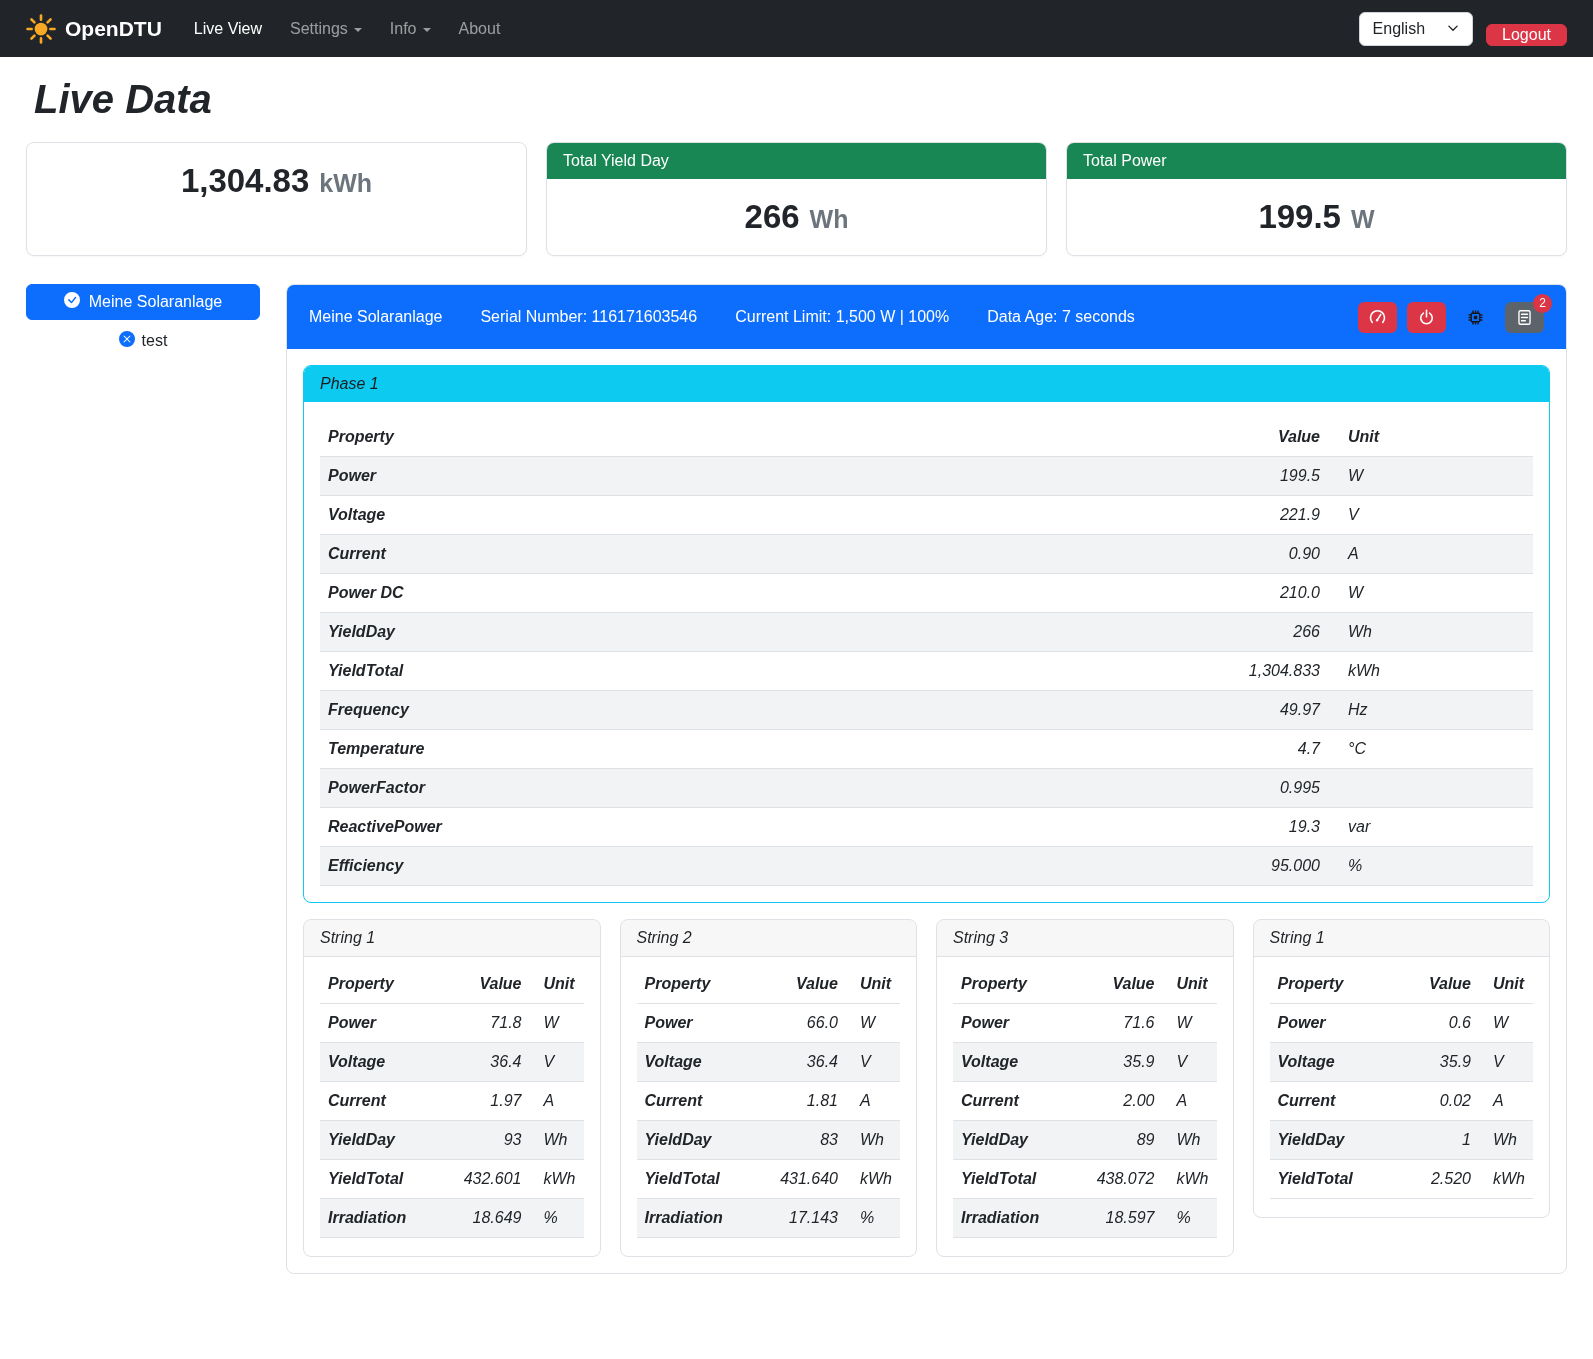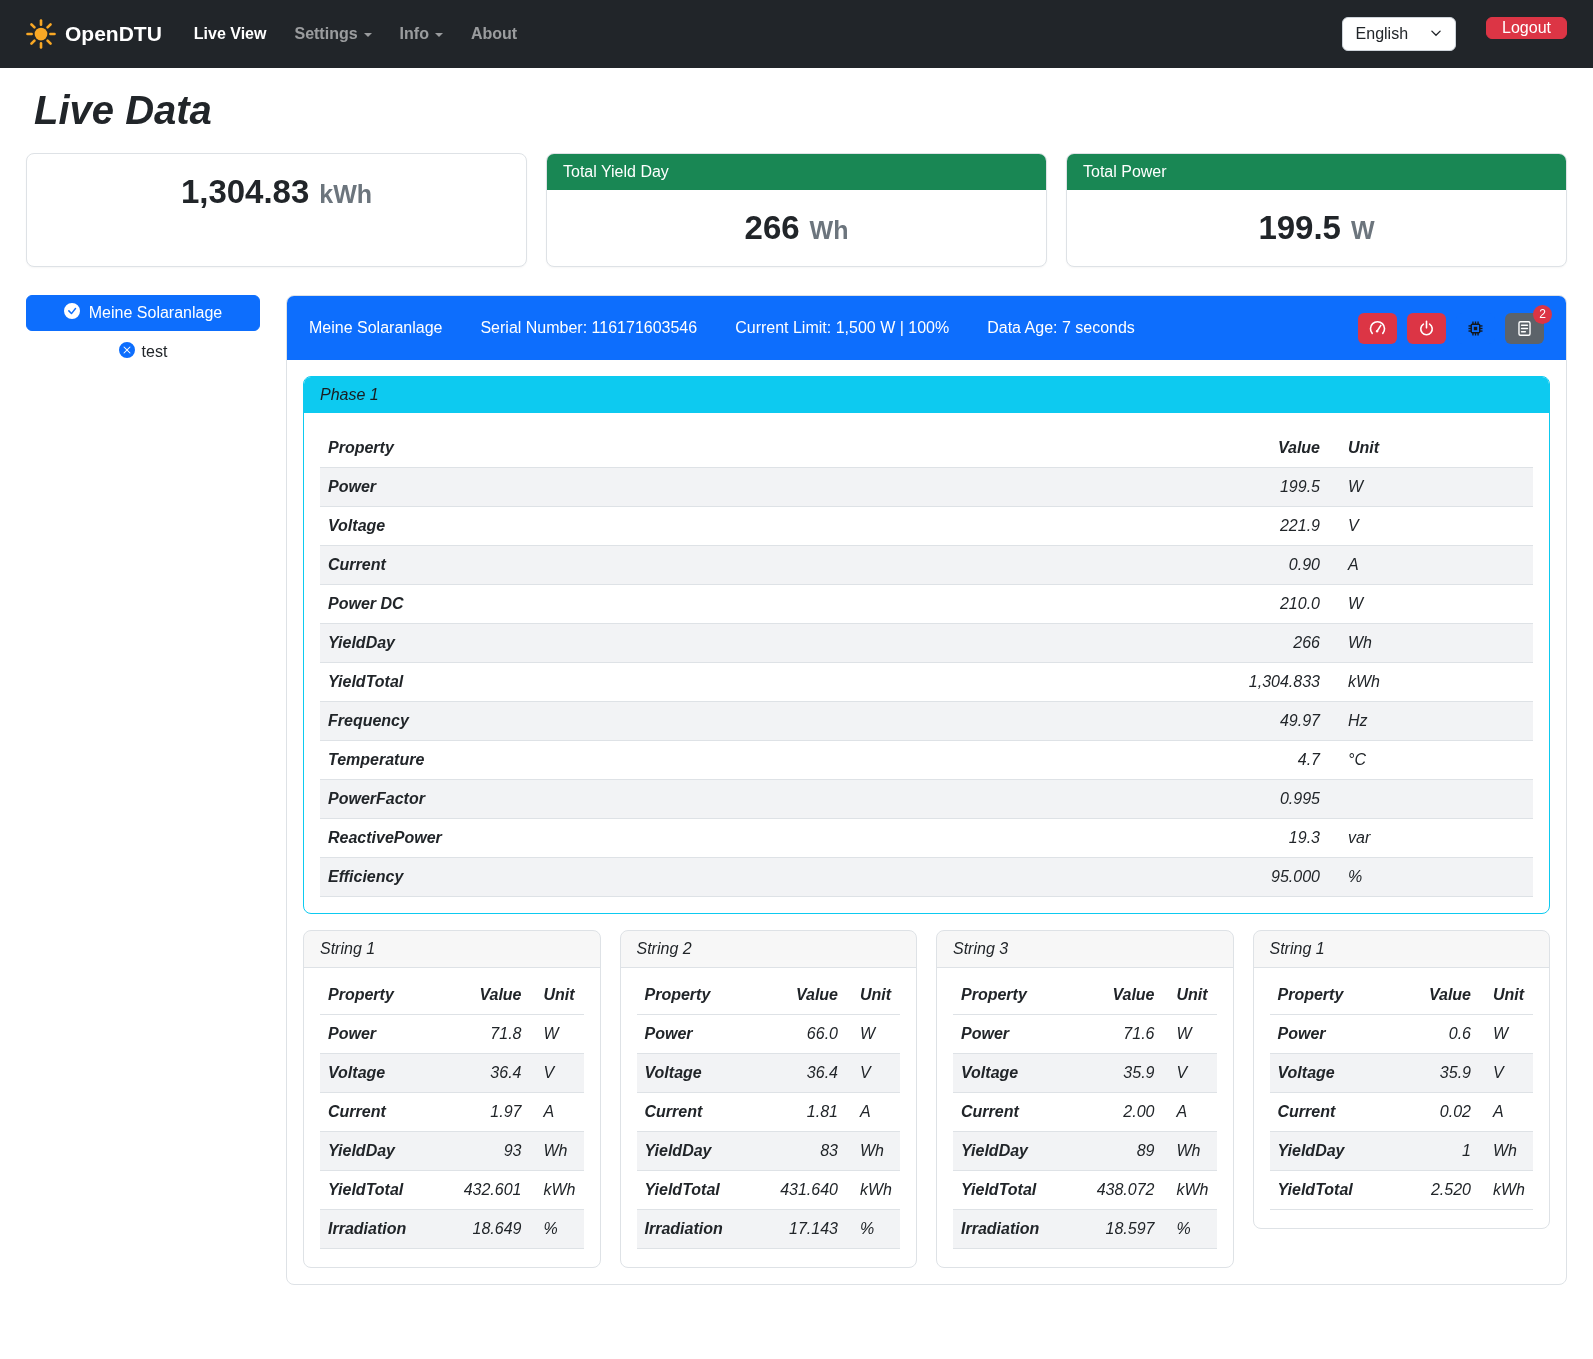--- a/index.html
+++ b/index.html
@@ -5,33 +5,33 @@
   :root{
     --navbar-bg:#212529; --primary:#0d6efd; --success:#198754; --info:#0dcaf0;
     --danger:#dc3545; --secondary:#5c636a; --stripe:#f2f3f5; --border:#dee2e6;
   }
   *{box-sizing:border-box;}
   html,body{margin:0;padding:0;background:#fff;color:#212529;
     font-family:"Liberation Sans",sans-serif;}
   body{min-width:1593px;}
 
   
-  .navbar{height:68px;background:var(--navbar-bg);display:flex;align-items:center;
+  .navbar{height:57px;background:var(--navbar-bg);display:flex;align-items:center;
     padding:0 26px;}
   .brand{display:flex;align-items:center;gap:9px;color:#fff;font-size:21px;
     font-weight:700;cursor:pointer;}
   .brand svg{display:block;}
-  .nav-links{display:flex;align-items:center;margin-left:18px;font-weight:bold;}
+  .nav-links{display:flex;align-items:center;margin-left:18px;}
   .nav-link{color:rgba(255,255,255,.55);font-size:16px;padding:9px 14px;cursor:pointer;
     text-decoration:none;}
   .nav-link.active{color:#fff;}
   .caret{display:inline-block;margin-left:6px;vertical-align:2px;
     border-left:4px solid transparent;border-right:4px solid transparent;
     border-top:4.5px solid currentColor;}
-  .nav-right{margin-left:auto;display:flex;align-items:flex-start;gap:30px;}
+  .nav-right{margin-left:auto;display:flex;align-items:flex-end;gap:13px;}
   .lang-select{background:#fff;border:1px solid #ced4da;border-radius:6px;
     padding:7px 13px;font-size:16px;display:flex;align-items:center;gap:22px;
     cursor:pointer;}
   .logout-btn{background:var(--danger);border:1px solid var(--danger);color:#fff;
     font-size:16px;padding:1px 15px;border-radius:6px;cursor:pointer;
     font-family:inherit;}
 
   
   .container{padding:0 26px;}
   h1.page-title{font-size:40px;font-weight:700;margin:20px 8px 20px;font-style:italic;}

